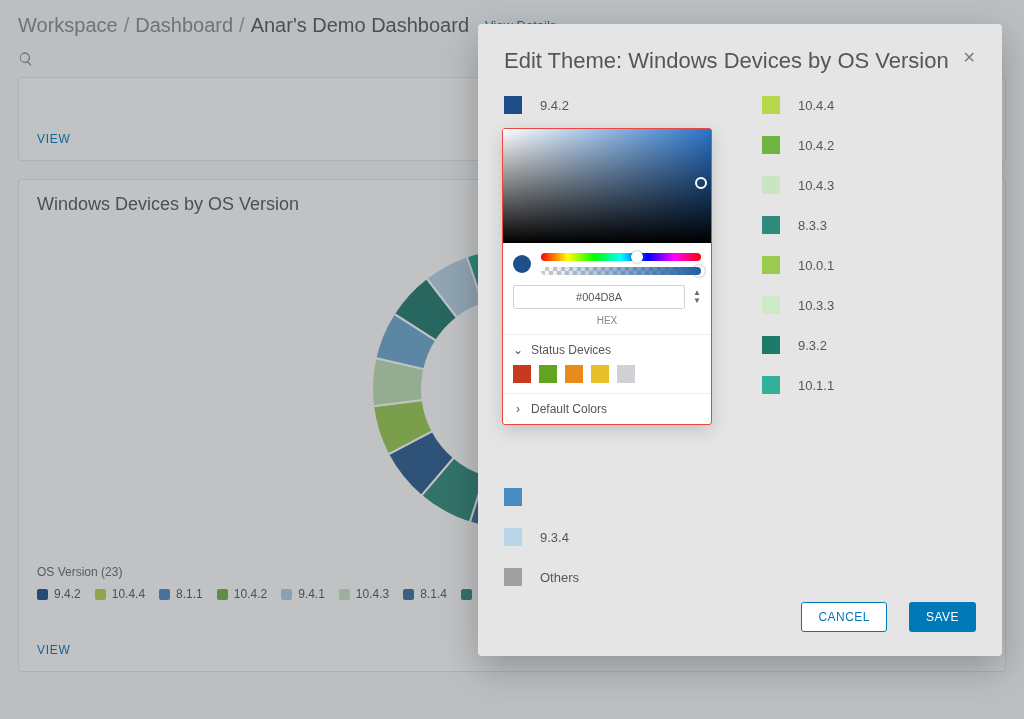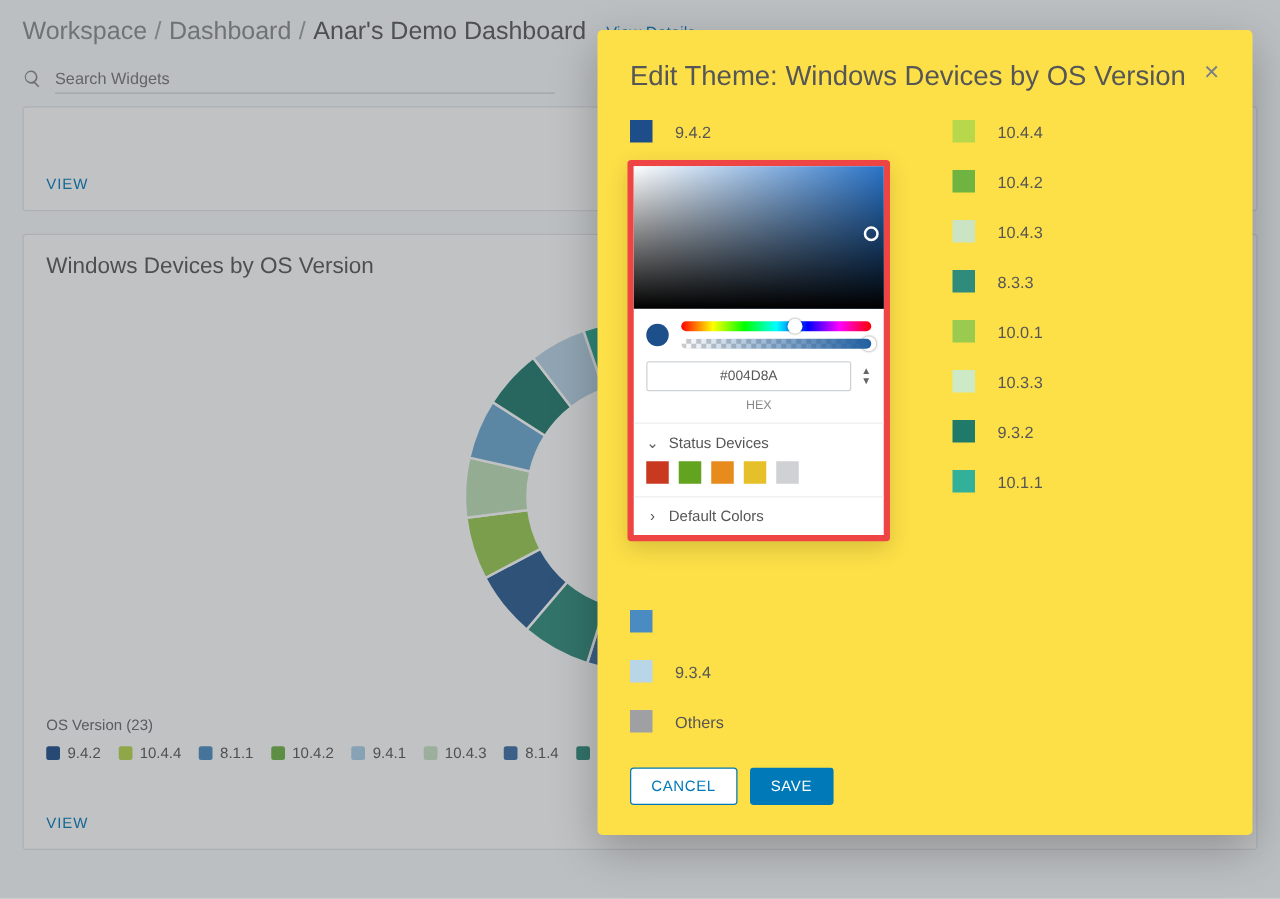--- a/index.html
+++ b/index.html
@@ -37,76 +37,75 @@
 
 
 .card-footer { display: flex; align-items: center; justify-content: space-between; margin-top: 20px; padding-top: 8px; }
 .tags-chip { font-size: 12px; color: #565656; border: 1px solid #c8cbce; border-radius: 12px; padding: 3px 10px; }
 .ellipsis { font-size: 20px; color: #9ea0a3; letter-spacing: 2px; padding: 0 6px; }
 
 
 .scrim { position: absolute; inset: 0; background: rgba(60,65,70,.32); }
 
 
-.modal { position: absolute; left: 478px; top: 24px; width: 524px; background: #fde047; border-radius: 4px; box-shadow: 0 12px 36px rgba(0,0,0,.25); padding: 24px 26px 24px; }
+.modal { position: absolute; left: 478px; top: 24px; width: 524px; background: #e5e5e5; border-radius: 4px; box-shadow: 0 12px 36px rgba(0,0,0,.25); padding: 24px 26px 24px; }
 .modal-header { display: flex; justify-content: space-between; align-items: flex-start; margin-bottom: 22px; }
 .modal-title { font-size: 22px; font-weight: 300; color: #565656; }
 .close-x { font-size: 16px; color: #7c8084; cursor: pointer; }
 
 .theme-cols { display: flex; gap: 40px; position: relative; }
 .theme-col { display: flex; flex-direction: column; gap: 22px; }
 .theme-col.left { width: 218px; }
 .theme-col.right { width: 170px; }
 .theme-item { display: flex; align-items: center; gap: 18px; height: 18px; }
 .theme-swatch { width: 18px; height: 18px; }
 .theme-label { font-size: 13px; color: #565656; }
 
 
-.picker { position: absolute; left: -2px; top: 32px; width: 210px; background: #fff; border: 5px solid #ef4444; border-radius: 3px; box-shadow: 0 6px 18px rgba(0,0,0,.15); z-index: 5; }
+.picker { position: absolute; left: -2px; top: 32px; width: 210px; background: #fff; border: 1px solid #ef4444; border-radius: 3px; box-shadow: 0 6px 18px rgba(0,0,0,.15); z-index: 5; }
 .sat-area { width: 100%; height: 114px; background: linear-gradient(to top, #000, transparent), linear-gradient(to right, #fff, #2a74c8); position: relative; }
 .sat-cursor { position: absolute; right: 4px; top: 48px; width: 12px; height: 12px; border-radius: 50%; border: 2px solid #fff; }
 .picker-row { display: flex; align-items: center; gap: 10px; padding: 10px 10px 4px; }
 .picker-dot { width: 18px; height: 18px; border-radius: 50%; background: #1d4f8a; }
 .slider-stack { flex: 1; display: flex; flex-direction: column; gap: 6px; }
 .hue-bar { height: 8px; border-radius: 4px; background: linear-gradient(to right,#f00,#ff0,#0f0,#0ff,#00f,#f0f,#f00); position: relative; }
 .alpha-bar { height: 8px; border-radius: 4px; background: repeating-conic-gradient(#ccc 0 25%,#fff 0 50%) 0/8px 8px; position: relative; }
 .alpha-bar::after { content: ""; position: absolute; inset: 0; border-radius: 4px; background: linear-gradient(to right, rgba(32,95,160,0), rgba(32,95,160,1)); }
 .slider-thumb { position: absolute; top: -2px; width: 12px; height: 12px; border-radius: 50%; background: #fff; box-shadow: 0 0 2px rgba(0,0,0,.5); }
 .hex-row { display: flex; align-items: center; gap: 8px; padding: 6px 10px 8px; }
 .hex-input { flex: 1; border: 1px solid #d0d3d6; border-radius: 2px; font-size: 11px; text-align: center; padding: 5px 4px; color: #565656; }
 .spin-col { display: flex; flex-direction: column; gap: 0; font-size: 8px; color: #666; line-height: 1; }
 .hex-label { text-align: center; font-size: 10px; color: #888; margin: -2px 0 8px; }
 .section-row { display: flex; align-items: center; gap: 8px; padding: 8px 10px; border-top: 1px solid #eceeef; font-size: 12px; color: #565656; }
 .sect-caret { width: 10px; height: 10px; display: inline-flex; align-items: center; justify-content: center; }
 .status-swatches { display: flex; gap: 8px; padding: 0 10px 10px; }
 .status-swatches .sw { width: 18px; height: 18px; }
 
 
-.modal-footer { display: flex; justify-content: flex-start; gap: 10px; margin-top: 28px; }
+.modal-footer { display: flex; justify-content: flex-end; gap: 22px; margin-top: 16px; }
 .btn { font-size: 12px; letter-spacing: .04em; padding: 7px 16px; border-radius: 3px; cursor: pointer; border: 1px solid transparent; }
 .btn-cancel { border: 1px solid #0079b8; color: #0079b8; background: #fff; }
 .btn-save { background: #0079b8; color: #fff; }
 </style>
 </head>
 <body>
 
 <div class="breadcrumb-row">
   <span class="seg">Workspace</span>
   <span class="sep">/</span>
   <span class="seg">Dashboard</span>
   <span class="sep">/</span>
   <span class="current">Anar's Demo Dashboard</span>
   <a class="view-details">View Details</a>
 </div>
 
 <div class="search-row">
   <svg class="search-icon-svg" viewBox="0 0 24 24">
       <path d="M10 2a8 8 0 015.3 13.9l5 5-1.4 1.4-5-5A8 8 0 1110 2zm0 2a6 6 0 100 12 6 6 0 000-12z"></path>
     </svg>
-  <input class="search-input" placeholder="Search Widgets" style="">
 </div>
 
 <div class="card" style="padding-top:40px;">
   <div class="card-actions">VIEW</div>
 </div>
 
 <div class="card">
   <div class="title">Windows Devices by OS Version</div>
 
   <div class="donut-wrap">

